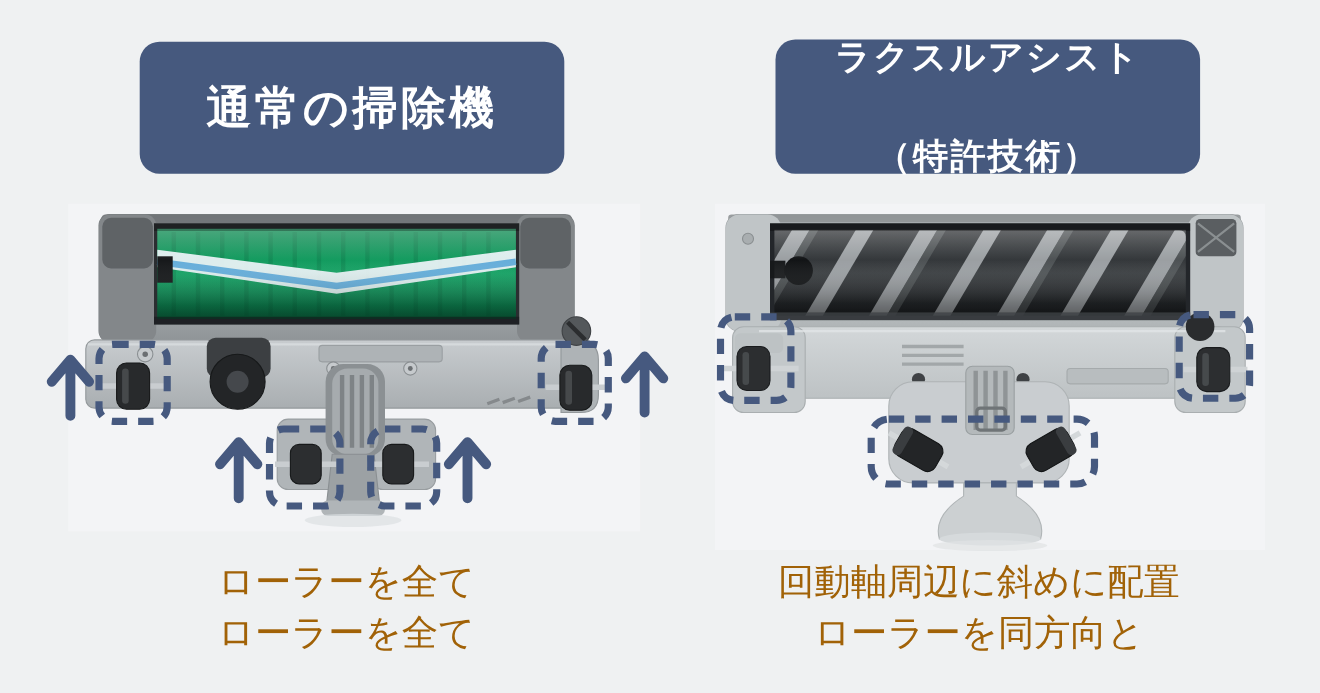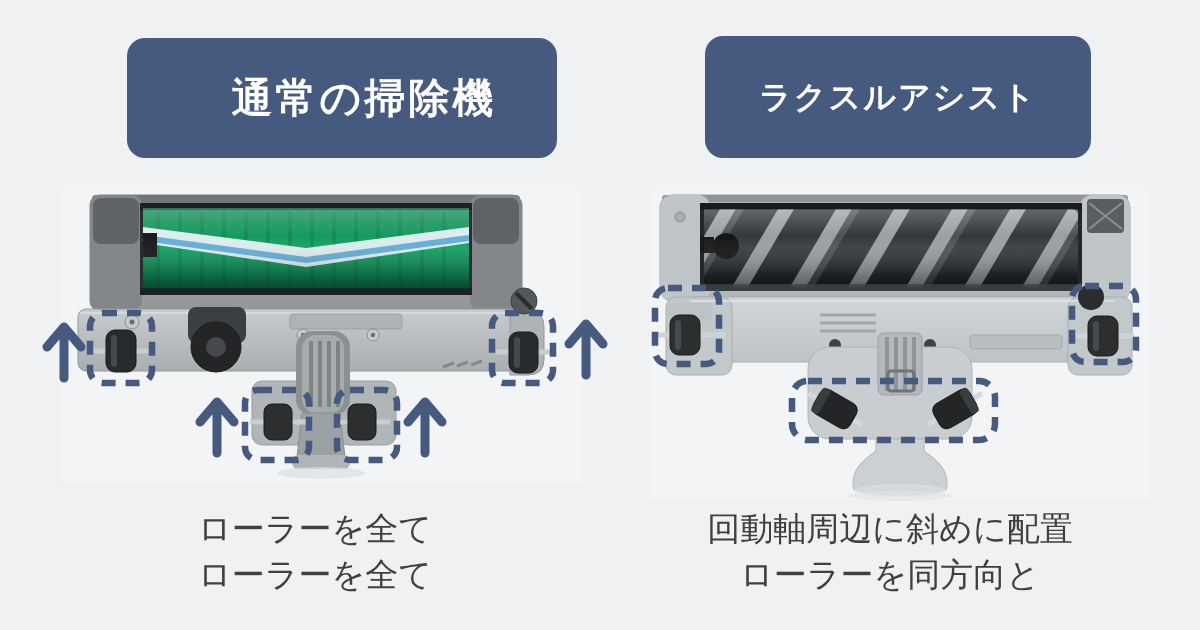--- a/index.html
+++ b/index.html
@@ -8,26 +8,26 @@
     background:#eff1f2; overflow:hidden;
     font-family:"Liberation Sans","DejaVu Sans",sans-serif;
   }
   .badge{
     position:absolute; background:#46597e; color:#ffffff;
     border-radius:18px; display:flex; flex-direction:column;
     align-items:center; justify-content:center; text-align:center;
     font-weight:600;
   }
   #badge-left{ left:127px; top:38px; width:386px; height:120px;
-    font-size:41px; letter-spacing:3px;padding-left:44px; }
+    font-size:41px; letter-spacing:3px; }
   #badge-right{ left:705px; top:36px; width:386px; height:122px;
     font-size:32px; line-height:1.32; letter-spacing:2px;gap:48px; }
   .badge .line{ display:block; }
   .caption{
-    position:absolute; color:#404040; text-align:center;
+    position:absolute; color:#a16207; text-align:center;
     font-size:33px; line-height:1.4; font-weight:500;
   }
   #caption-left{ left:95px;  top:506px; width:440px; }
   #caption-right{ left:660px; top:506px; width:460px; }
   .caption .line{ display:block; }
   .figure{ position:absolute; }
   #figure-left{  left:40px;  top:185px; width:580px; height:300px; }
   #figure-right{ left:640px; top:185px; width:520px; height:320px; }
   svg{ display:block; }
   .anno{ stroke:#46597f; fill:none; }
@@ -158,20 +158,21 @@
     </svg>
   </div>
 
   <div class="caption" id="caption-left">
     <span class="line">ローラーを全て</span>
     <span class="line">ローラーを全て</span>
   </div>
 
   <div class="badge" id="badge-right">
     <span class="line">ラクスルアシスト</span>
+    <span class="line">（特許技術）</span>
   </div>
 
   <div class="figure" id="figure-right">
     <svg width="520" height="320" viewBox="0 0 520 320">
       <defs>
         <linearGradient id="lgBodyR" x1="0" y1="0" x2="0" y2="1">
           <stop offset="0" stop-color="#9ba0a2"></stop>
             <stop offset="0.2" stop-color="#cfd3d5"></stop>
           <stop offset="0.6" stop-color="#c3c8ca"></stop>
             <stop offset="1" stop-color="#aeb3b5"></stop>

